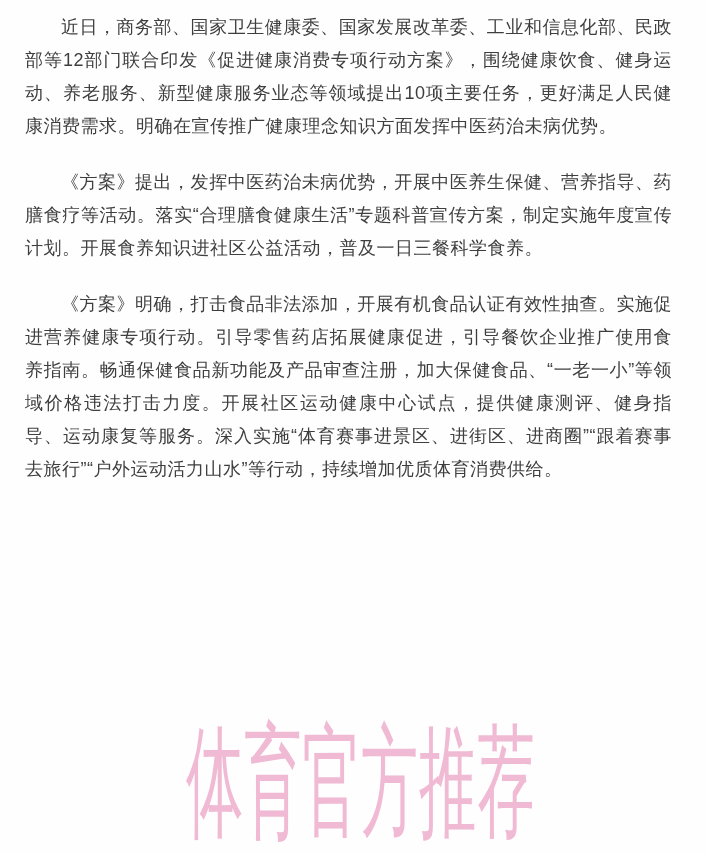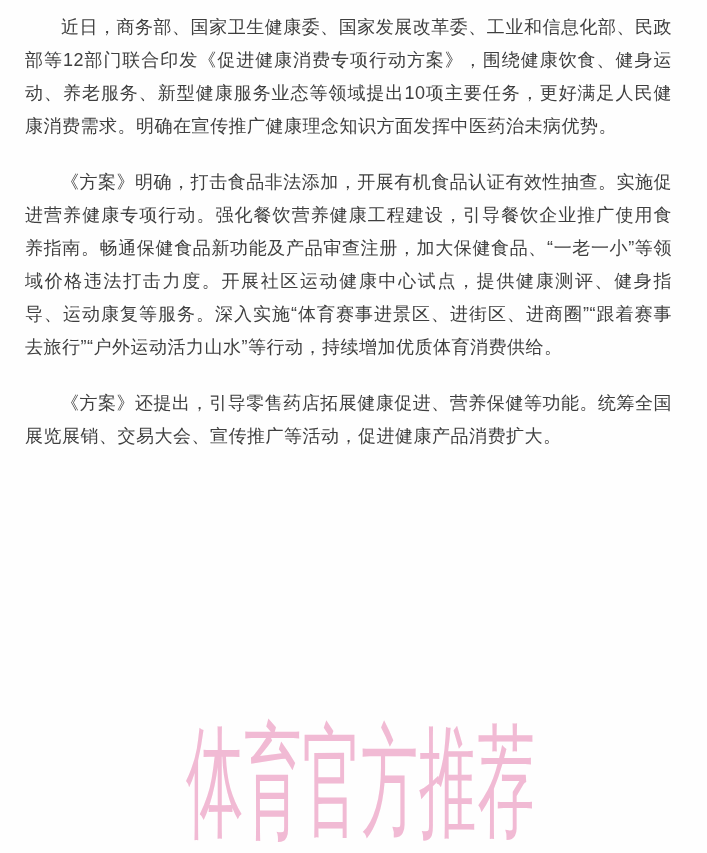--- a/index.html
+++ b/index.html
@@ -42,17 +42,17 @@
     pointer-events: none;
     letter-spacing: 2px;
   }
 </style>
 </head>
 <body>
 
 <div class="page">
   <div class="content">
     <p>近日，商务部、国家卫生健康委、国家发展改革委、工业和信息化部、民政部等12部门联合印发《促进健康消费专项行动方案》，围绕健康饮食、健身运动、养老服务、新型健康服务业态等领域提出10项主要任务，更好满足人民健康消费需求。明确在宣传推广健康理念知识方面发挥中医药治未病优势。</p>
-    <p>《方案》明确，打击食品非法添加，开展有机食品认证有效性抽查。实施促进营养健康专项行动。强化餐饮营养健康工程建设，引导餐饮企业推广使用食养指南。畅通保健食品新功能及产品审查注册，加大保健食品、“一老一小”等领域价格违法打击力度。开展社区运动健康中心试点，提供健康测评、健身指导、运动康复等服务。深入实施“体育赛事进景区、进街区、进商圈”“跟着赛事去旅行”“户外运动活力山水”等行动，持续增加优质体育消费供给。</p>
-    <p>《方案》还提出，引导零售药店拓展健康促进、营养保健等功能。统筹全国展览展销、交易大会、宣传推广等活动，促进健康产品消费扩大。</p>
+    <p>《方案》提出，发挥中医药治未病优势，开展中医养生保健、营养指导、药膳食疗等活动。落实“合理膳食健康生活”专题科普宣传方案，制定实施年度宣传计划。开展食养知识进社区公益活动，普及一日三餐科学食养。</p>
+    <p>《方案》明确，打击食品非法添加，开展有机食品认证有效性抽查。实施促进营养健康专项行动。引导零售药店拓展健康促进，引导餐饮企业推广使用食养指南。畅通保健食品新功能及产品审查注册，加大保健食品、“一老一小”等领域价格违法打击力度。开展社区运动健康中心试点，提供健康测评、健身指导、运动康复等服务。深入实施“体育赛事进景区、进街区、进商圈”“跟着赛事去旅行”“户外运动活力山水”等行动，持续增加优质体育消费供给。</p>
   </div>
   <div class="watermark">体育官方推荐</div>
 </div>
 
 </body></html>

